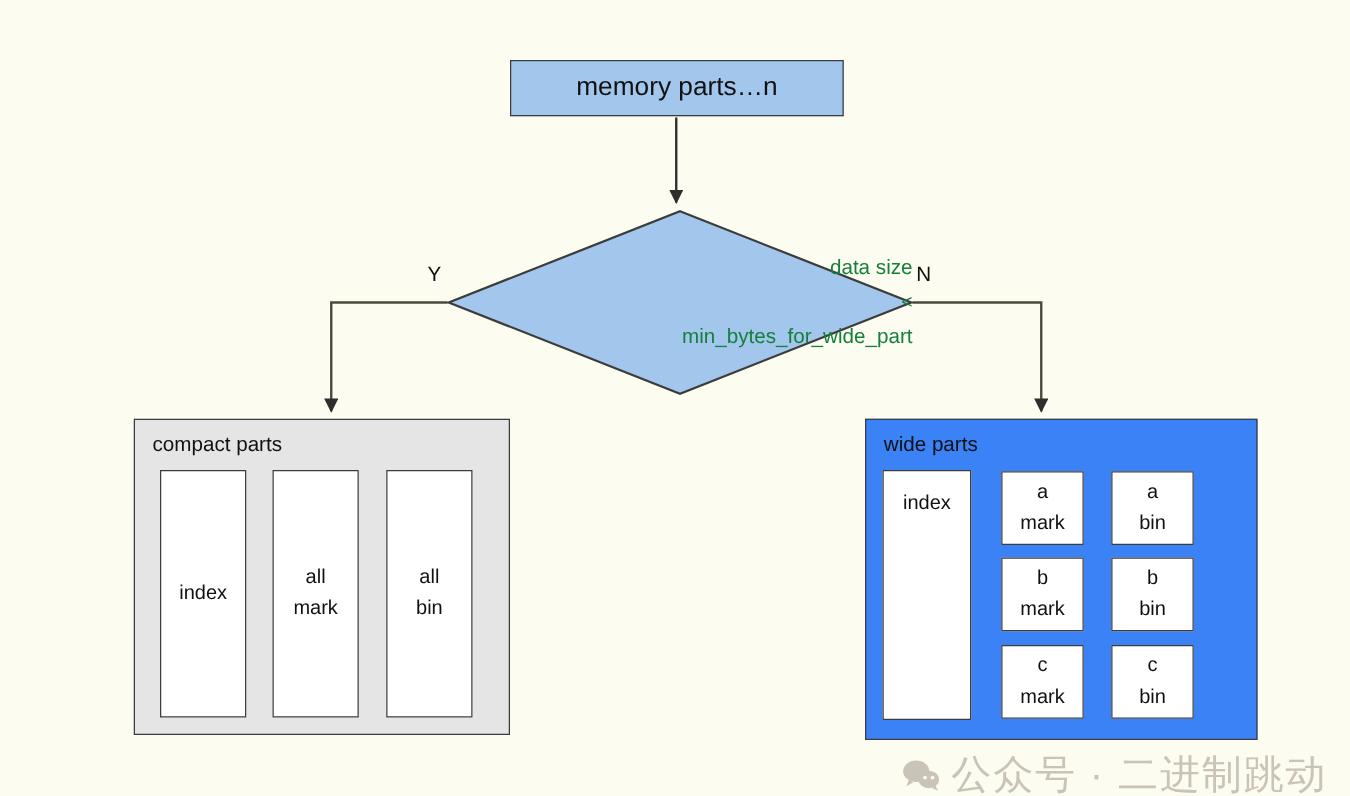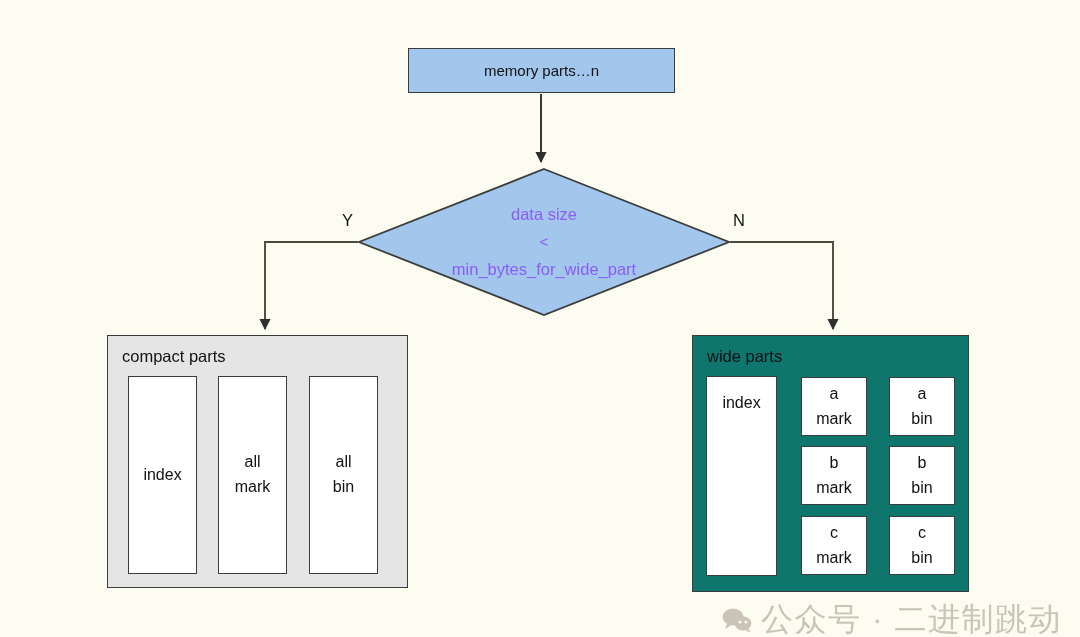--- a/index.html
+++ b/index.html
@@ -34,21 +34,21 @@
   }
 
   
   #memory-box {
     left: 408px;
     top: 48px;
     width: 267px;
     height: 45px;
     background: #a2c6ec;
     border: 1.6px solid #3c3c3c;
-    font-size: 15px;
+    font-size: 21px;
   }
 
   
   #decision-wrap {
     position: absolute;
     left: 358px;
     top: 168px;
     width: 372px;
     height: 148px;
   }
@@ -57,24 +57,24 @@
     inset: 0;
     width: 100%;
     height: 100%;
     overflow: visible;
   }
   #decision-text {
     position: absolute;
     inset: 0;
     display: flex;
     flex-direction: column;
-    align-items: center;
+    align-items: flex-end;
     justify-content: center;
     font-size: 16.5px;
-    color: #8b5cf6;
+    color: #15803d;
     line-height: 1.75;
     pointer-events: none;
   }
   #decision-text .cond-op { font-size: 15px; }
 
   
   .branch-label {
     position: absolute;
     font-size: 16.5px;
     color: #111111;
@@ -100,23 +100,23 @@
     top: 335px;
     width: 301px;
     height: 253px;
     background: #e5e5e5;
   }
   #compact-title { left: 14px; top: 11px; }
 
   #wide-box {
     left: 692px;
     top: 335px;
-    width: 277px;
+    width: 314px;
     height: 257px;
-    background: #0f766e;
+    background: #3b82f6;
   }
   #wide-title { left: 14px; top: 11px; }
 
   
   .cell {
     position: absolute;
     box-sizing: border-box;
     background: #ffffff;
     border: 1.5px solid #3c3c3c;
     display: flex;

